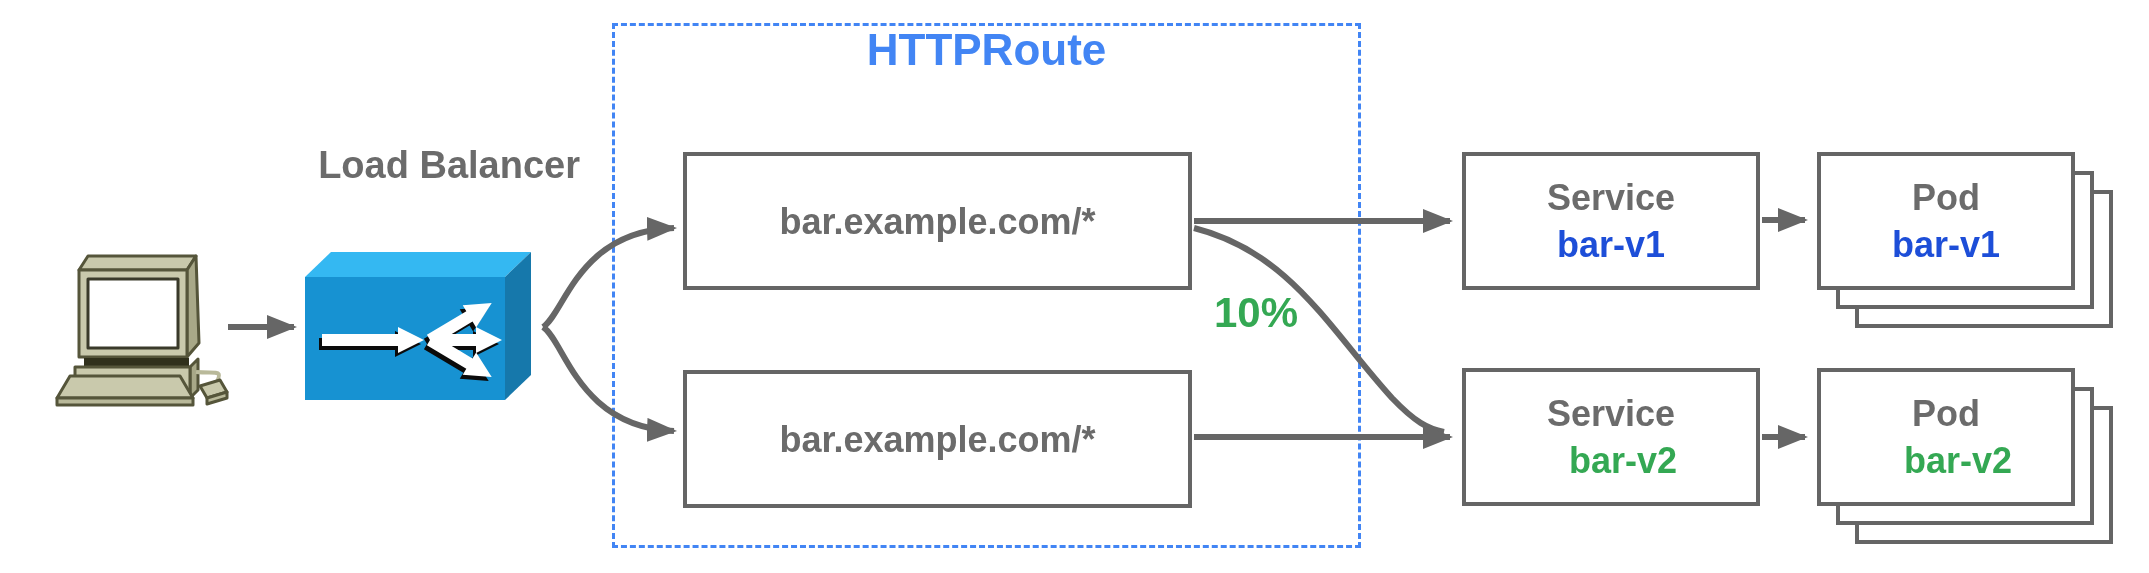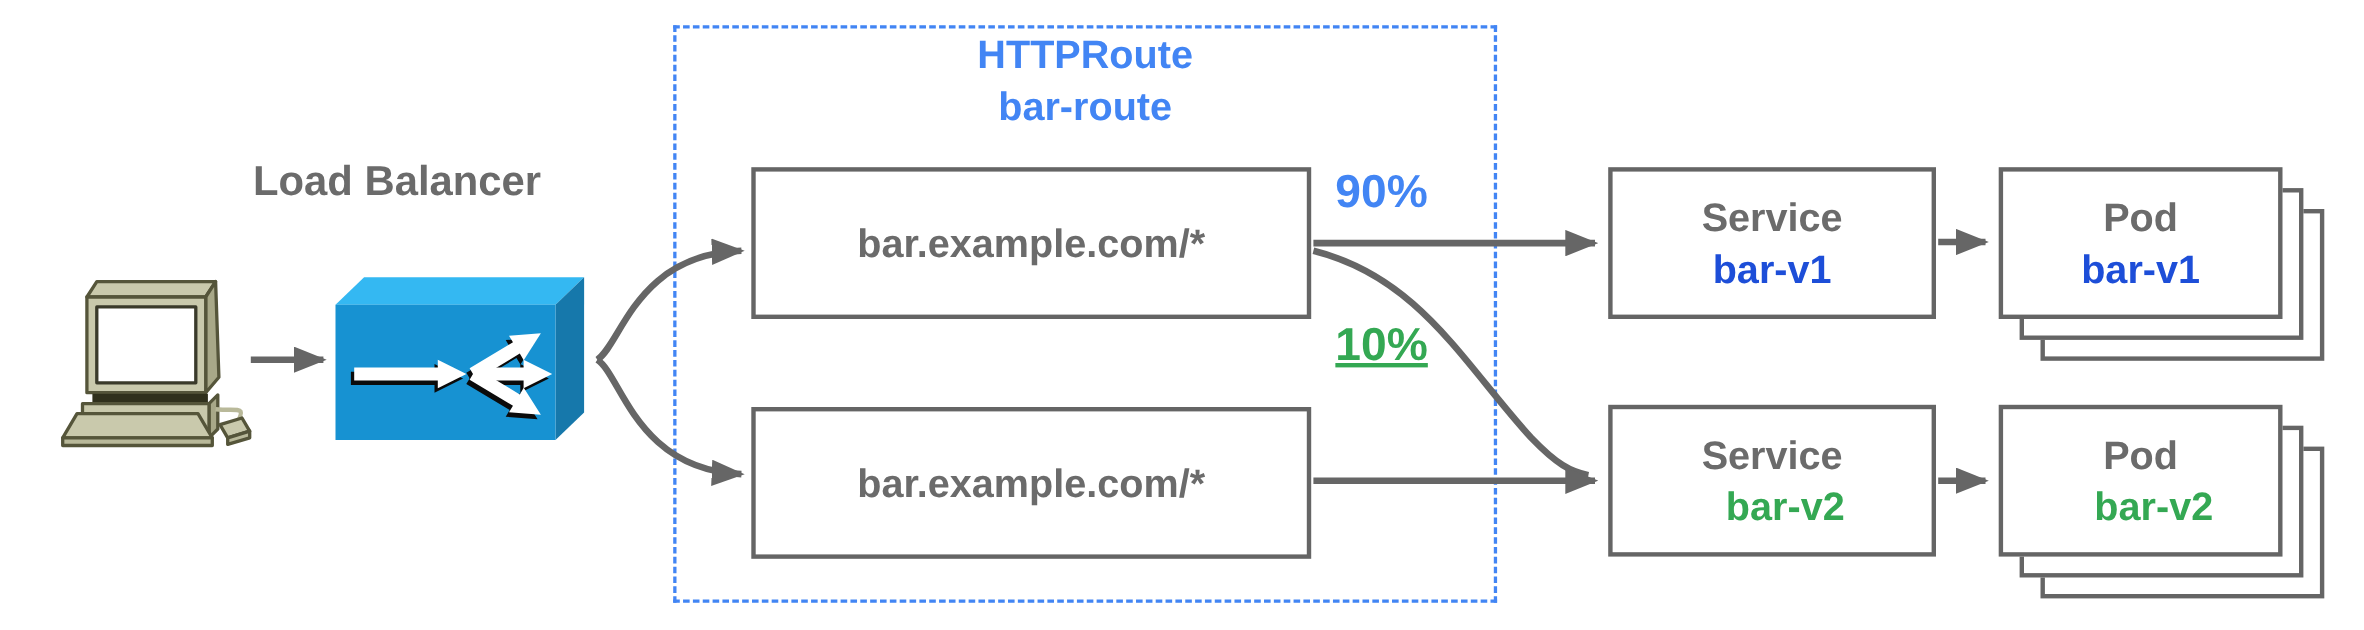--- a/index.html
+++ b/index.html
@@ -5,24 +5,24 @@
   html,body { margin:0; padding:0; background:#ffffff; }
   body { font-family:"Liberation Sans", sans-serif; }
   .stage { position:relative; width:2149px; height:573px; background:#ffffff; overflow:hidden; }
 
   .layer-svg { position:absolute; left:0; top:0; z-index:2; }
 
   .dashed-group { position:absolute; left:612px; top:23px; width:749px; height:525px;
                   border:3px dashed #4285f4; box-sizing:border-box; z-index:1; }
 
   .group-title { position:absolute; left:612px; top:26px; width:749px; z-index:3;
-                 text-align:center; font-weight:bold; font-size:36px; line-height:47px; color:#4285f4; }
+                 text-align:center; font-weight:bold; font-size:44px; line-height:47px; color:#4285f4; }
 
   .lb-label { position:absolute; left:230px; top:144px; width:350px; z-index:3;
-              text-align:left; font-weight:bold; font-size:38px; color:#6b6b6b; }
+              text-align:right; font-weight:bold; font-size:38px; color:#6b6b6b; }
 
   .box { position:absolute; box-sizing:border-box; background:#ffffff; border:4px solid #656565;
          display:flex; flex-direction:column; align-items:center; justify-content:center;
          font-weight:bold; font-size:36px; line-height:47px; color:#6b6b6b; text-align:center; z-index:3; }
 
   .rule-1 { left:683px; top:152px; width:509px; height:138px; }
   .rule-2 { left:683px; top:370px; width:509px; height:138px; }
   .svc-1  { left:1462px; top:152px; width:298px; height:138px; }
   .svc-2  { left:1462px; top:368px; width:298px; height:138px; }
   .pod-1  { left:1817px; top:152px; width:258px; height:138px; }
@@ -34,21 +34,21 @@
   .pod-1-l2 { left:1836px; top:171px; }
   .pod-2-l3 { left:1855px; top:406px; }
   .pod-2-l2 { left:1836px; top:387px; }
 
   .name-blue  { color:#1d4ed8; }
   .name-green { color:#34a853;margin-left:24px; }
 
   .weight { position:absolute; width:120px; text-align:center; z-index:3;
             font-weight:bold; font-size:42px; }
   .weight-90 { left:1196px; top:150px; color:#4285f4; }
-  .weight-10 { left:1196px; top:289px; color:#34a853;text-decoration:underline; }
+  .weight-10 { left:1196px; top:289px; color:#34a853; }
 </style>
 </head>
 <body>
 
 <div class="stage">
 
   <div class="dashed-group"></div>
 
   <svg class="layer-svg" width="2149" height="573" viewBox="0 0 2149 573">
     <defs>
@@ -100,32 +100,30 @@
       <path d="M1194,437 H1450" marker-end="url(#ah)"></path>
       <path d="M1762,220 H1805" marker-end="url(#ah)"></path>
       <path d="M1762,437 H1805" marker-end="url(#ah)"></path>
     </g>
   </svg>
 
   <div class="lb-label">Load Balancer</div>
 
   <div class="group-title">
     <div>HTTPRoute</div>
-    <div>bar-route</div>
   </div>
 
   <div class="box rule-1">
     <div>bar.example.com/*</div>
   </div>
 
   <div class="box rule-2">
     <div>bar.example.com/*</div>
   </div>
 
-  <div class="weight weight-90">90%</div>
   <div class="weight weight-10">10%</div>
 
   <div class="box svc-1">
     <div>Service</div>
     <div class="name-blue">bar-v1</div>
   </div>
 
   <div class="box svc-2">
     <div>Service</div>
     <div class="name-green">bar-v2</div>

